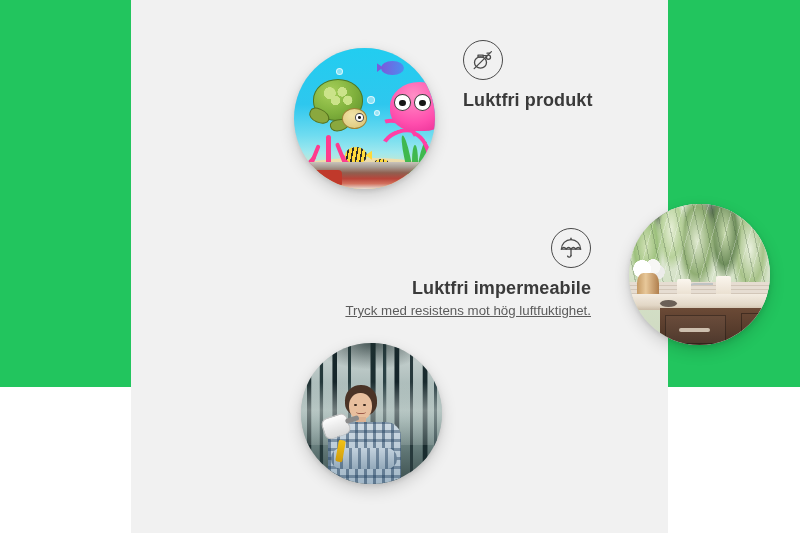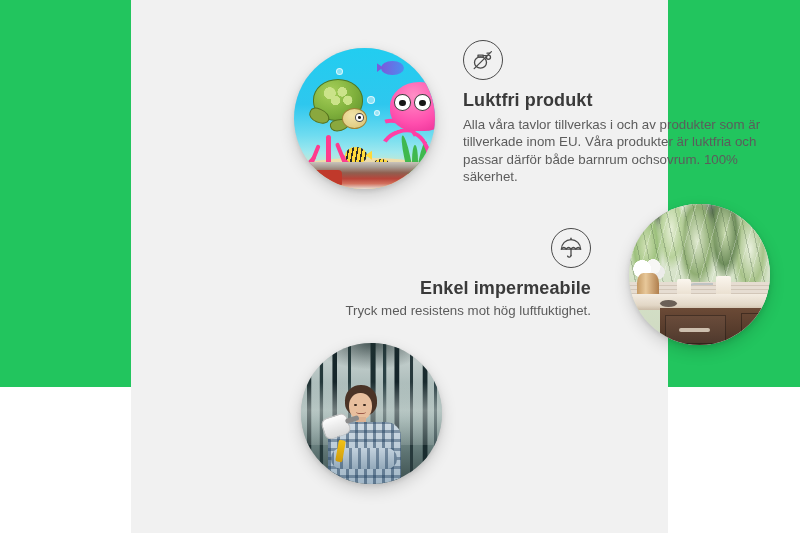--- a/index.html
+++ b/index.html
@@ -43,21 +43,21 @@
 
   
   #feat1{left:332px;top:40px;width:300px;}
   #feat1 .ic{margin-bottom:8px;}
   #feat1 .f-title{margin-bottom:4px;}
 
   
   #feat2{left:160px;top:228px;width:300px;text-align:right;}
   #feat2 .ic{margin-left:auto;margin-bottom:8px;}
   #feat2 .f-title{margin-bottom:2px;}
-  #feat2 .f-body{white-space:nowrap;}
+  #feat2 .f-body{white-space:nowrap;text-decoration:underline;}
 
   
   #feat3{left:332px;top:398px;width:300px;}
   #feat3 .ic{margin-bottom:8px;}
   #feat3 .f-title{margin-bottom:2px;}
 
   
   #img1{left:163px;top:48px;width:141px;height:141px;}
   .sea-water{
     background:linear-gradient(180deg,#22cdf0 0%,#2ec7ee 40%,#6fdcf0 62%,#9fe8ee 74%,#cfe9c8 84%,#e2d7a6 100%);
@@ -369,21 +369,20 @@
         <svg width="26" height="26" viewBox="0 0 26 26" fill="none" stroke="#4a4a4a" stroke-width="1.3" stroke-linecap="round" stroke-linejoin="round">
           <ellipse cx="10.5" cy="15.5" rx="6" ry="5.6"></ellipse>
           <path d="M8 10.2h5.2v-2.1H8z"></path>
           <path d="M13.2 8.6h3.3v2.3"></path>
           <circle cx="18.4" cy="10.2" r="2.1"></circle>
           <path d="M17 6.2h2.6"></path>
           <path d="M4.2 21.6 L21.4 4.6"></path>
         </svg>
       </div>
       <p class="f-title">Luktfri produkt</p>
-      <p class="f-body">Alla våra tavlor tillverkas i och av produkter som är tillverkade inom EU. Våra produkter är luktfria och passar därför både barnrum ochsovrum. 100% säkerhet.</p>
     </div>
 
     <div class="media" id="img2">
       <div class="layer bath-wall"></div>
       <div class="leafveins"></div>
       <div class="backsplash"></div>
       <div class="faucet"></div>
       <div class="towel t1"></div>
       <div class="towel t2"></div>
       <div class="flowers"></div>
@@ -401,21 +400,21 @@
     <div class="feature" id="feat2">
       <div class="ic">
         <svg width="26" height="26" viewBox="0 0 26 26" fill="none" stroke="#4a4a4a" stroke-width="1.3" stroke-linecap="round" stroke-linejoin="round">
           <path d="M3.4 14.2a9.6 9.6 0 0 1 19.2 0z"></path>
           <path d="M3.4 14.2c1.6-2.4 3.2-2.4 4.8 0 1.6-2.4 3.2-2.4 4.8 0 1.6-2.4 3.2-2.4 4.8 0 1.6-2.4 3.2-2.4 4.8 0"></path>
           <path d="M13 14.2v6.3"></path>
           <path d="M13 20.5a1.8 1.8 0 0 1-3.4.6"></path>
           <path d="M13 4.6V3.2"></path>
         </svg>
       </div>
-      <p class="f-title">Enkel impermeabile</p>
+      <p class="f-title">Luktfri impermeabile</p>
       <p class="f-body">Tryck med resistens mot hög luftfuktighet.</p>
     </div>
 
     <div class="media" id="img3">
       <div class="layer forest"></div>
       <div class="trees"></div>
       <div class="canopy"></div>
       <div class="mist"></div>
       <div class="woman">
         <div class="hair"></div>

